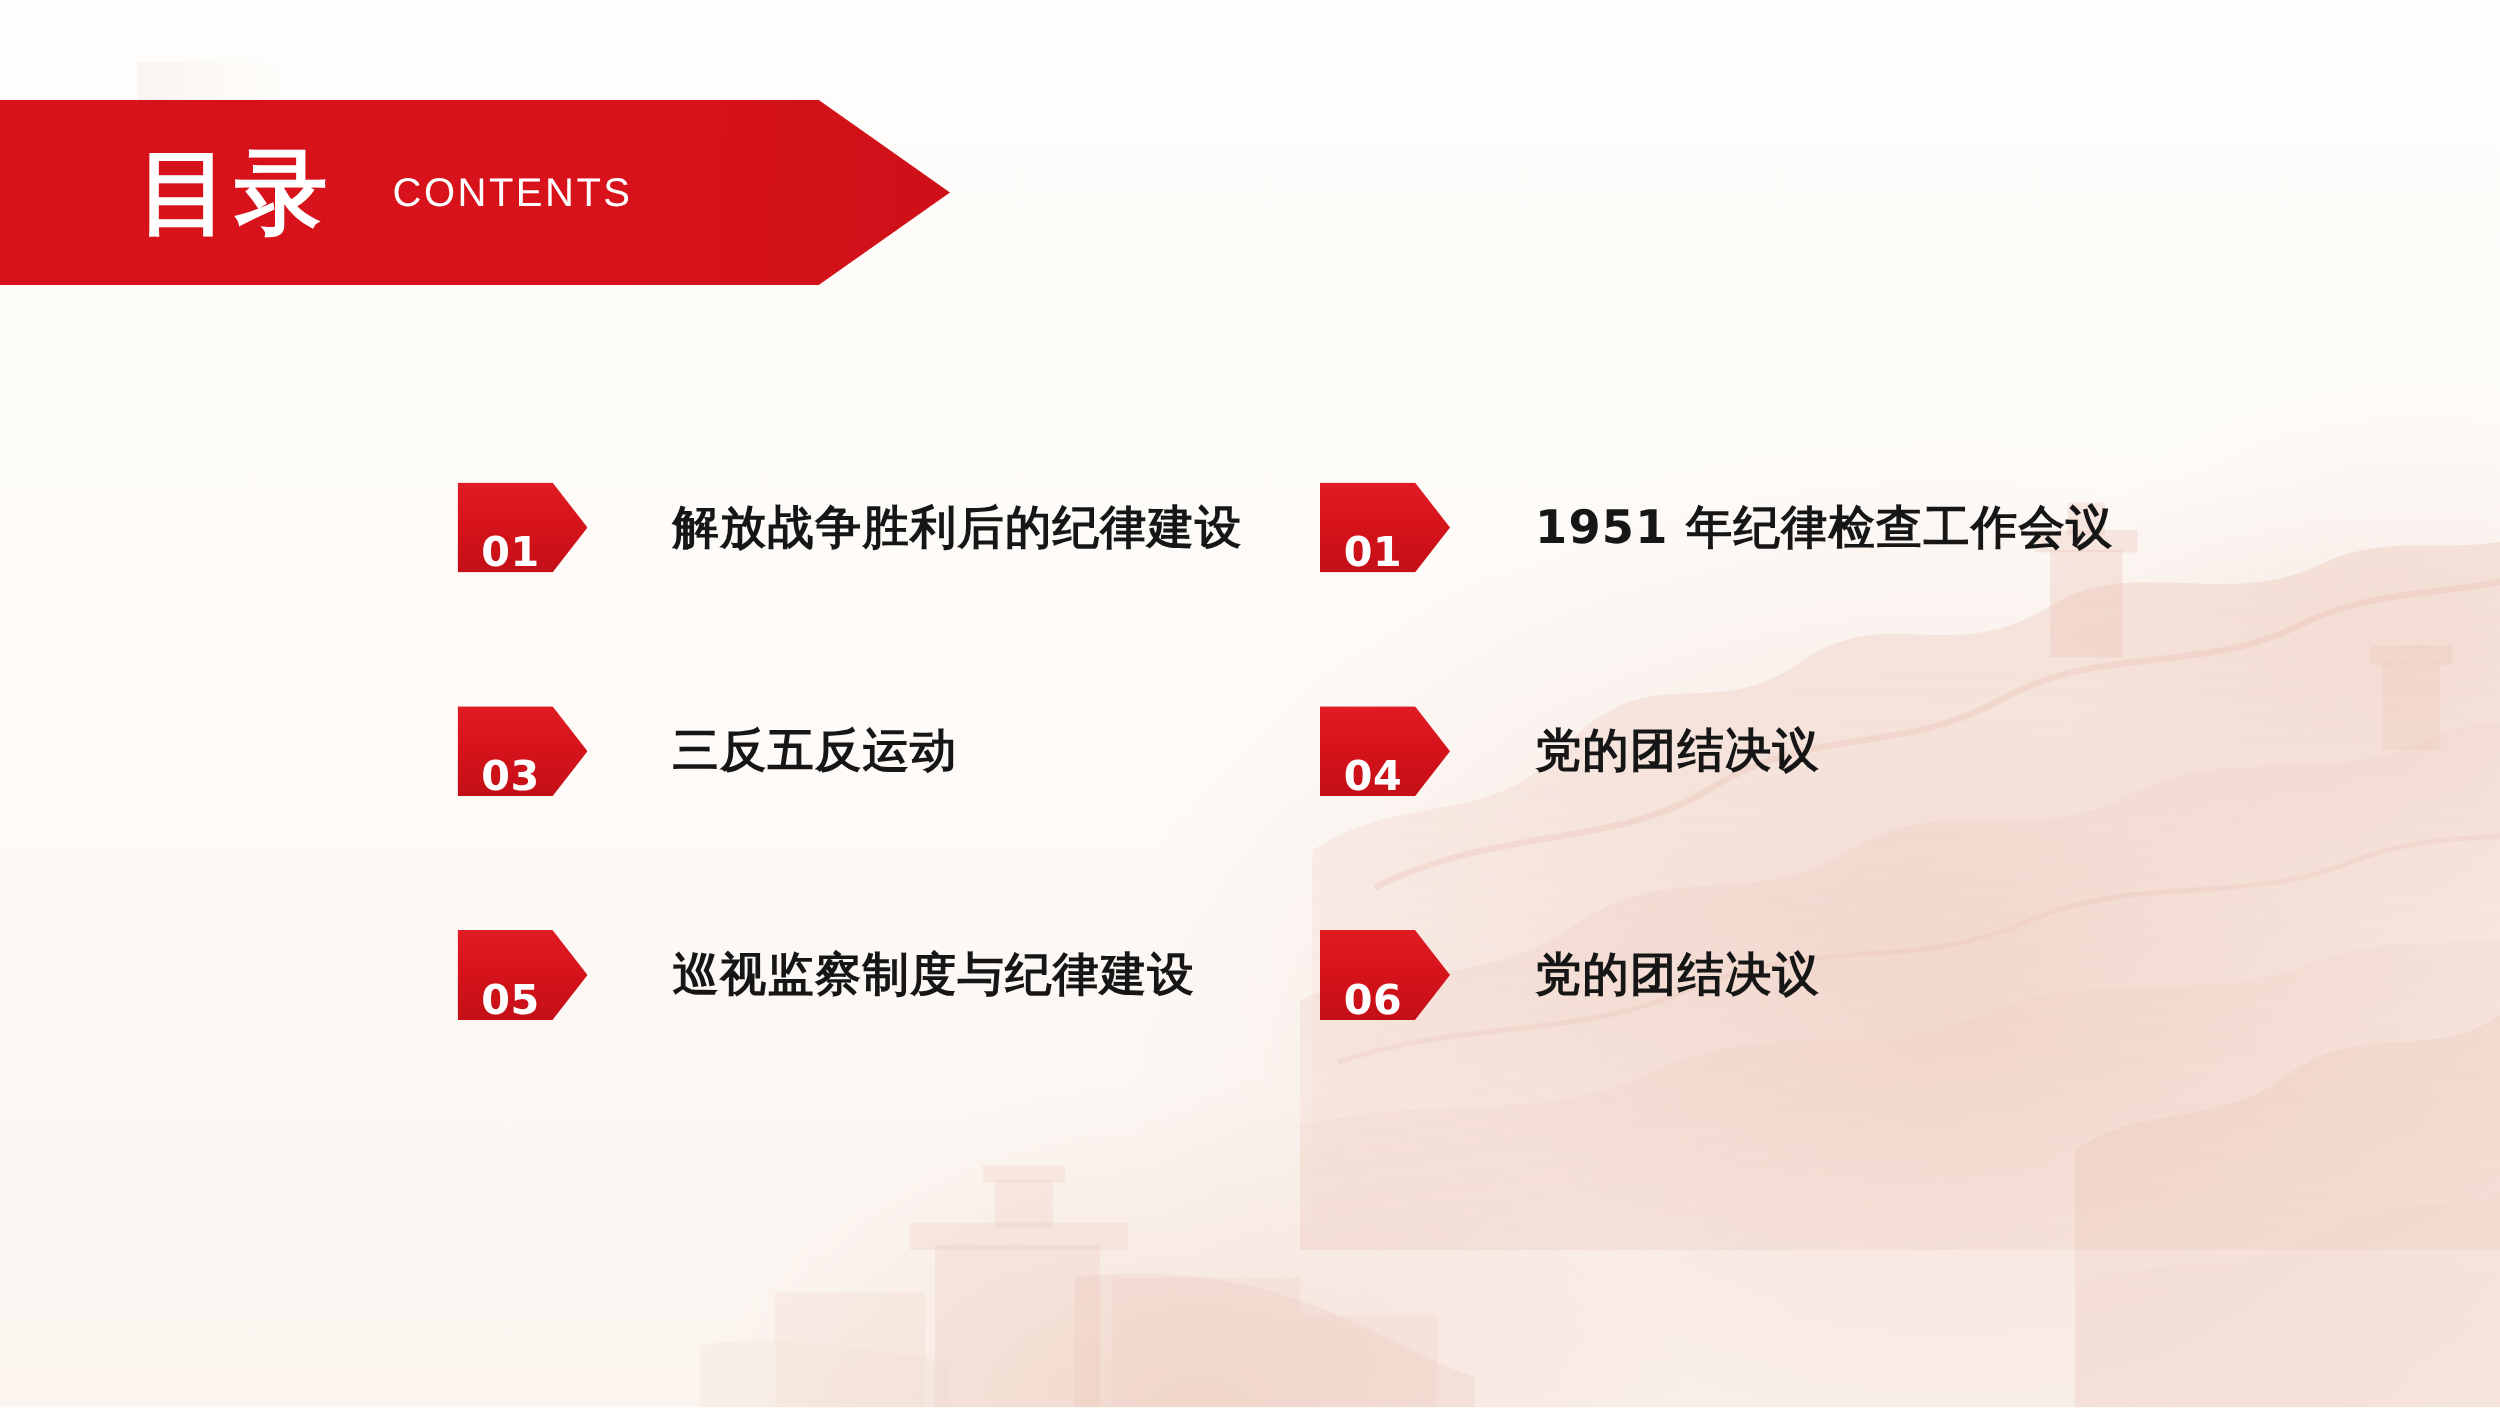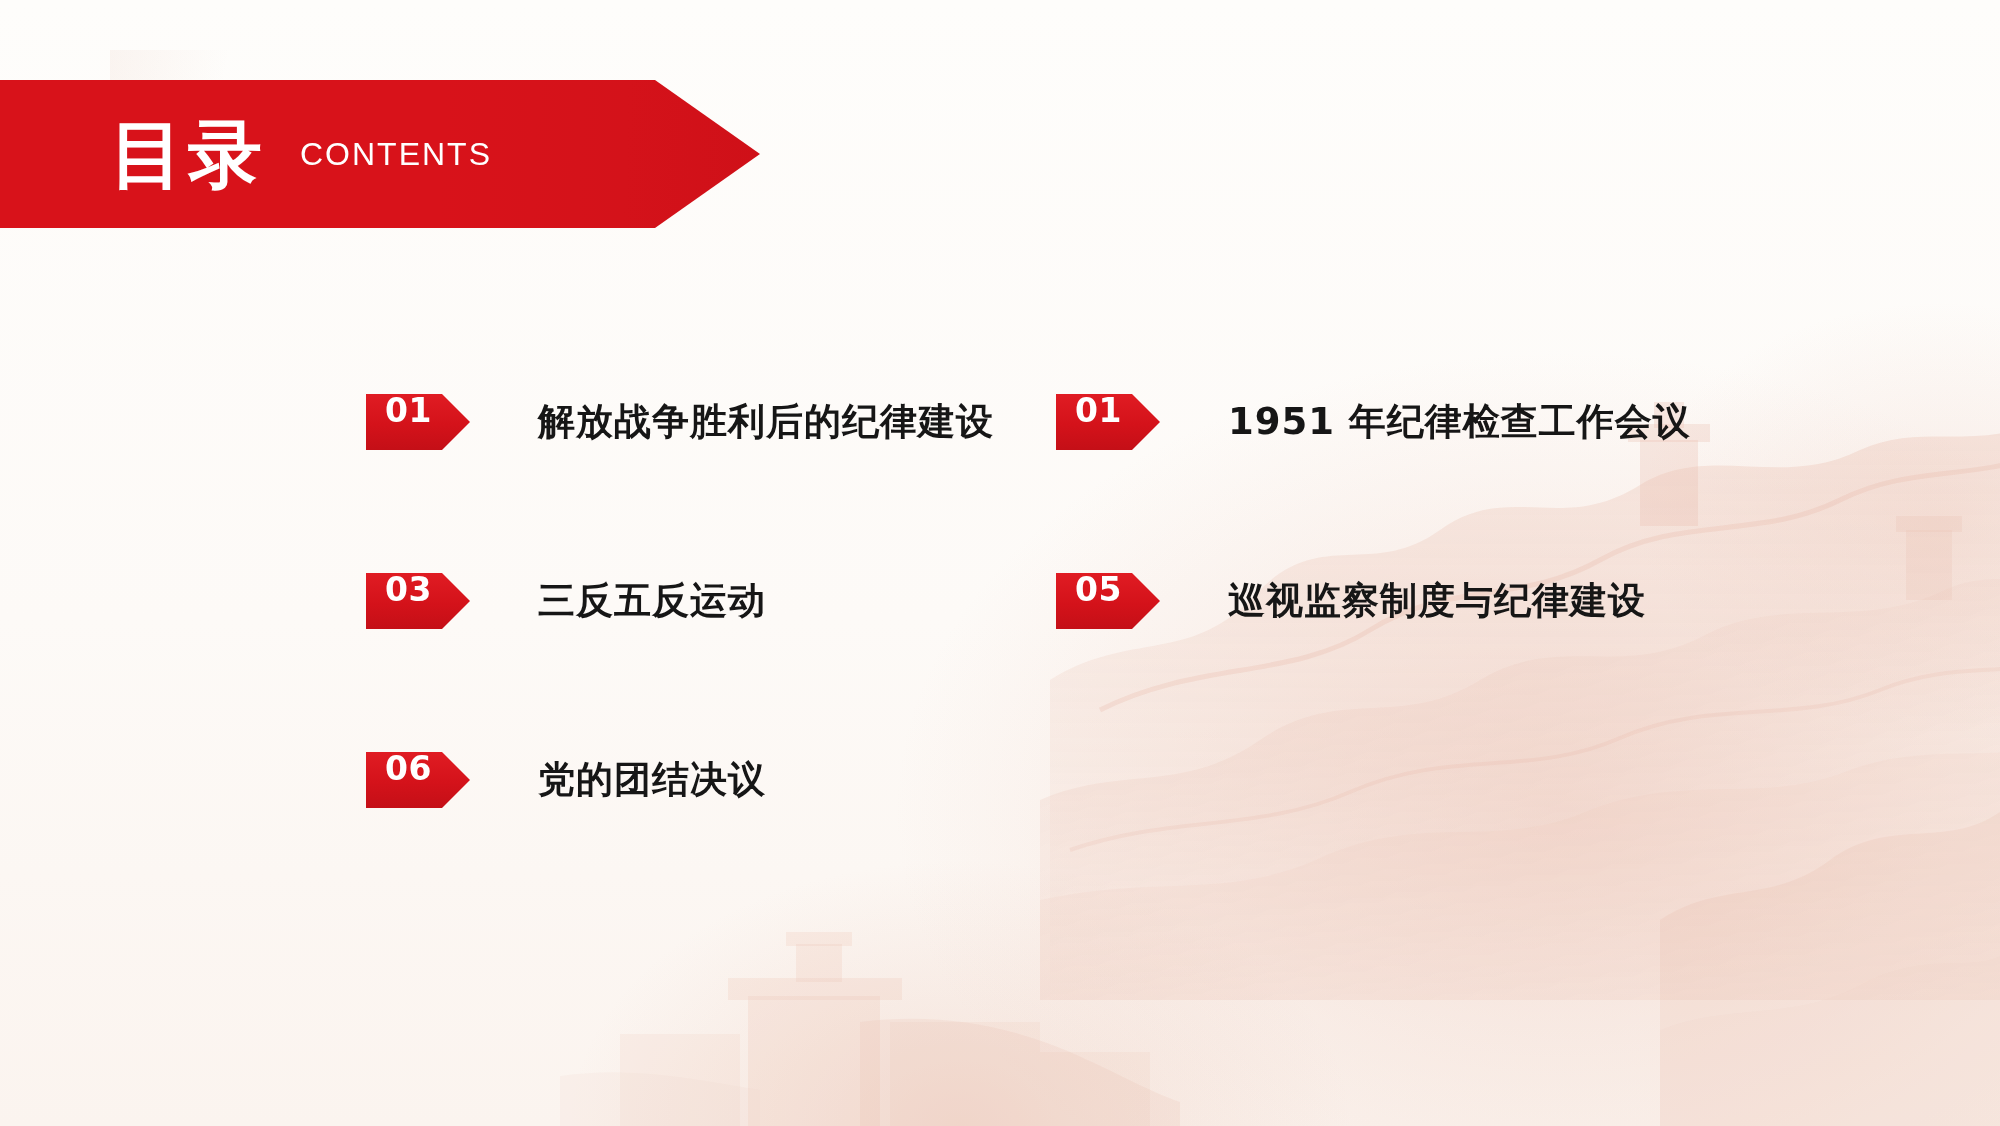--- a/index.html
+++ b/index.html
@@ -66,20 +66,21 @@
     position: absolute;
     left: 0;
     top: 80px;
     width: 760px;
     height: 148px;
     background: linear-gradient(92deg, #d8121a 0%, #d8121a 58%, #d4121a 82%, #cf1018 100%);
     clip-path: polygon(0 0, 655px 0, 760px 50%, 655px 100%, 0 100%);
     display: flex;
     align-items: center;
     box-shadow: 0 2px 8px rgba(180,30,30,0.18);
+    gap: 14px;
   }
   #header-title {
     margin-left: 110px;
     color: #ffffff;
     font-size: 74px;
     font-weight: 700;
     letter-spacing: 4px;
     line-height: 1;
     font-family: "DejaVu Sans", "Liberation Sans", sans-serif;
     white-space: nowrap;
@@ -105,26 +106,26 @@
     grid-auto-rows: 179px;
   }
   .toc-item {
     display: flex;
     align-items: center;
     height: 68px;
   }
   .toc-badge {
     position: relative;
     width: 104px;
-    height: 56px;
+    height: 72px;
     flex: 0 0 auto;
     background: linear-gradient(180deg, #e01c23 0%, #d4121a 55%, #c40f17 100%);
     clip-path: polygon(0 0, 76px 0, 104px 50%, 76px 100%, 0 100%);
     display: flex;
-    align-items: flex-start;
+    align-items: flex-end;
     justify-content: flex-start;
   }
   .toc-number {
     color: #ffffff;
     font-size: 33px;
     font-weight: 700;
     line-height: 1;
     margin-left: 19px;
     letter-spacing: 0.5px;
     font-family: "DejaVu Sans", "Liberation Sans", sans-serif;
@@ -221,20 +222,26 @@
       <span class="toc-label">1951 年纪律检查工作会议</span>
     </div>
 
     <div class="toc-item">
       <div class="toc-badge">
         <span class="toc-number">03</span>
       </div>
       <span class="toc-label">三反五反运动</span>
     </div>
 
+    <div class="toc-item">
+      <div class="toc-badge">
+        <span class="toc-number">04</span>
+      </div>
+      <span class="toc-label">党的团结决议</span>
+    </div>
 
     <div class="toc-item">
       <div class="toc-badge">
         <span class="toc-number">05</span>
       </div>
       <span class="toc-label">巡视监察制度与纪律建设</span>
     </div>
 
     <div class="toc-item">
       <div class="toc-badge">

